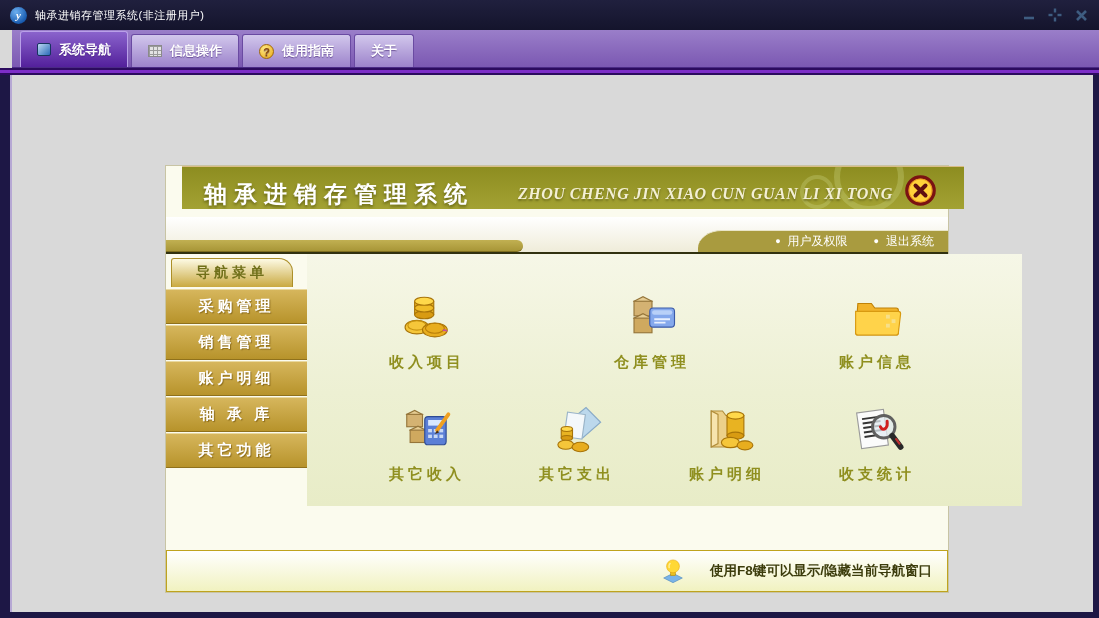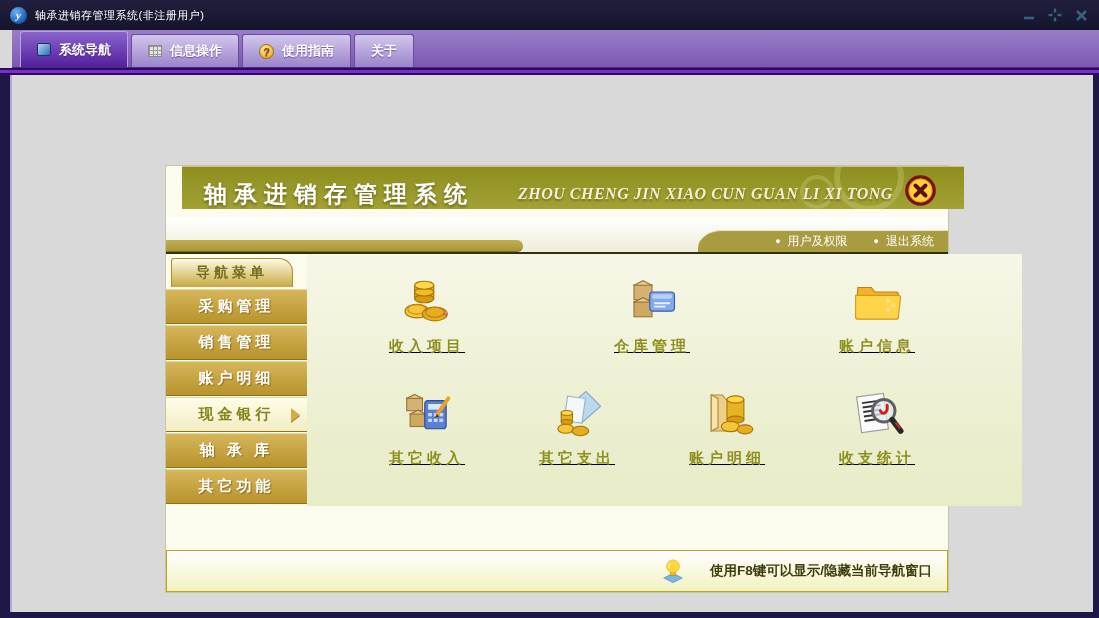--- a/index.html
+++ b/index.html
@@ -148,22 +148,21 @@
     position:absolute; right:7px; top:50%; transform:translateY(-50%);
     width:0; height:0; border-left:9px solid #cfae48;
     border-top:7px solid transparent; border-bottom:7px solid transparent;
     filter:drop-shadow(0 1px 0 #8f711c);
   }
 
   
   .main-panel {
     flex:1;
     background:linear-gradient(180deg,#f6f7e7 0%,#edf0d3 55%,#e8ecc7 100%);
-    padding:22px 70px 0 45px;
-    text-decoration:underline;
+    padding:38px 70px 0 45px;
   }
   .mod-row { display:flex; justify-content:space-between; }
   .mod-row.second { margin-top:32px; }
   .module {
     width:150px; display:flex; flex-direction:column; align-items:center; cursor:pointer;
   }
   .module svg { display:block; }
   .mod-label {
     margin-top:11px; color:#8f8f1f; font-size:15px; font-weight:bold; letter-spacing:4px;
     white-space:nowrap;
@@ -266,24 +265,20 @@
     <div class="sidebar">
       <div class="nav-header">导航菜单</div>
       <div class="side-btn">
         <span>采购管理</span>
       </div>
       <div class="side-btn">
         <span>销售管理</span>
       </div>
       <div class="side-btn">
         <span>账户明细</span>
-      </div>
-      <div class="side-btn selected">
-        <span>现金银行</span>
-        <span class="side-arrow"></span>
       </div>
       <div class="side-btn">
         <span>轴 承 库</span>
       </div>
       <div class="side-btn">
         <span>其它功能</span>
       </div>
     </div>
 
     <div class="main-panel">

